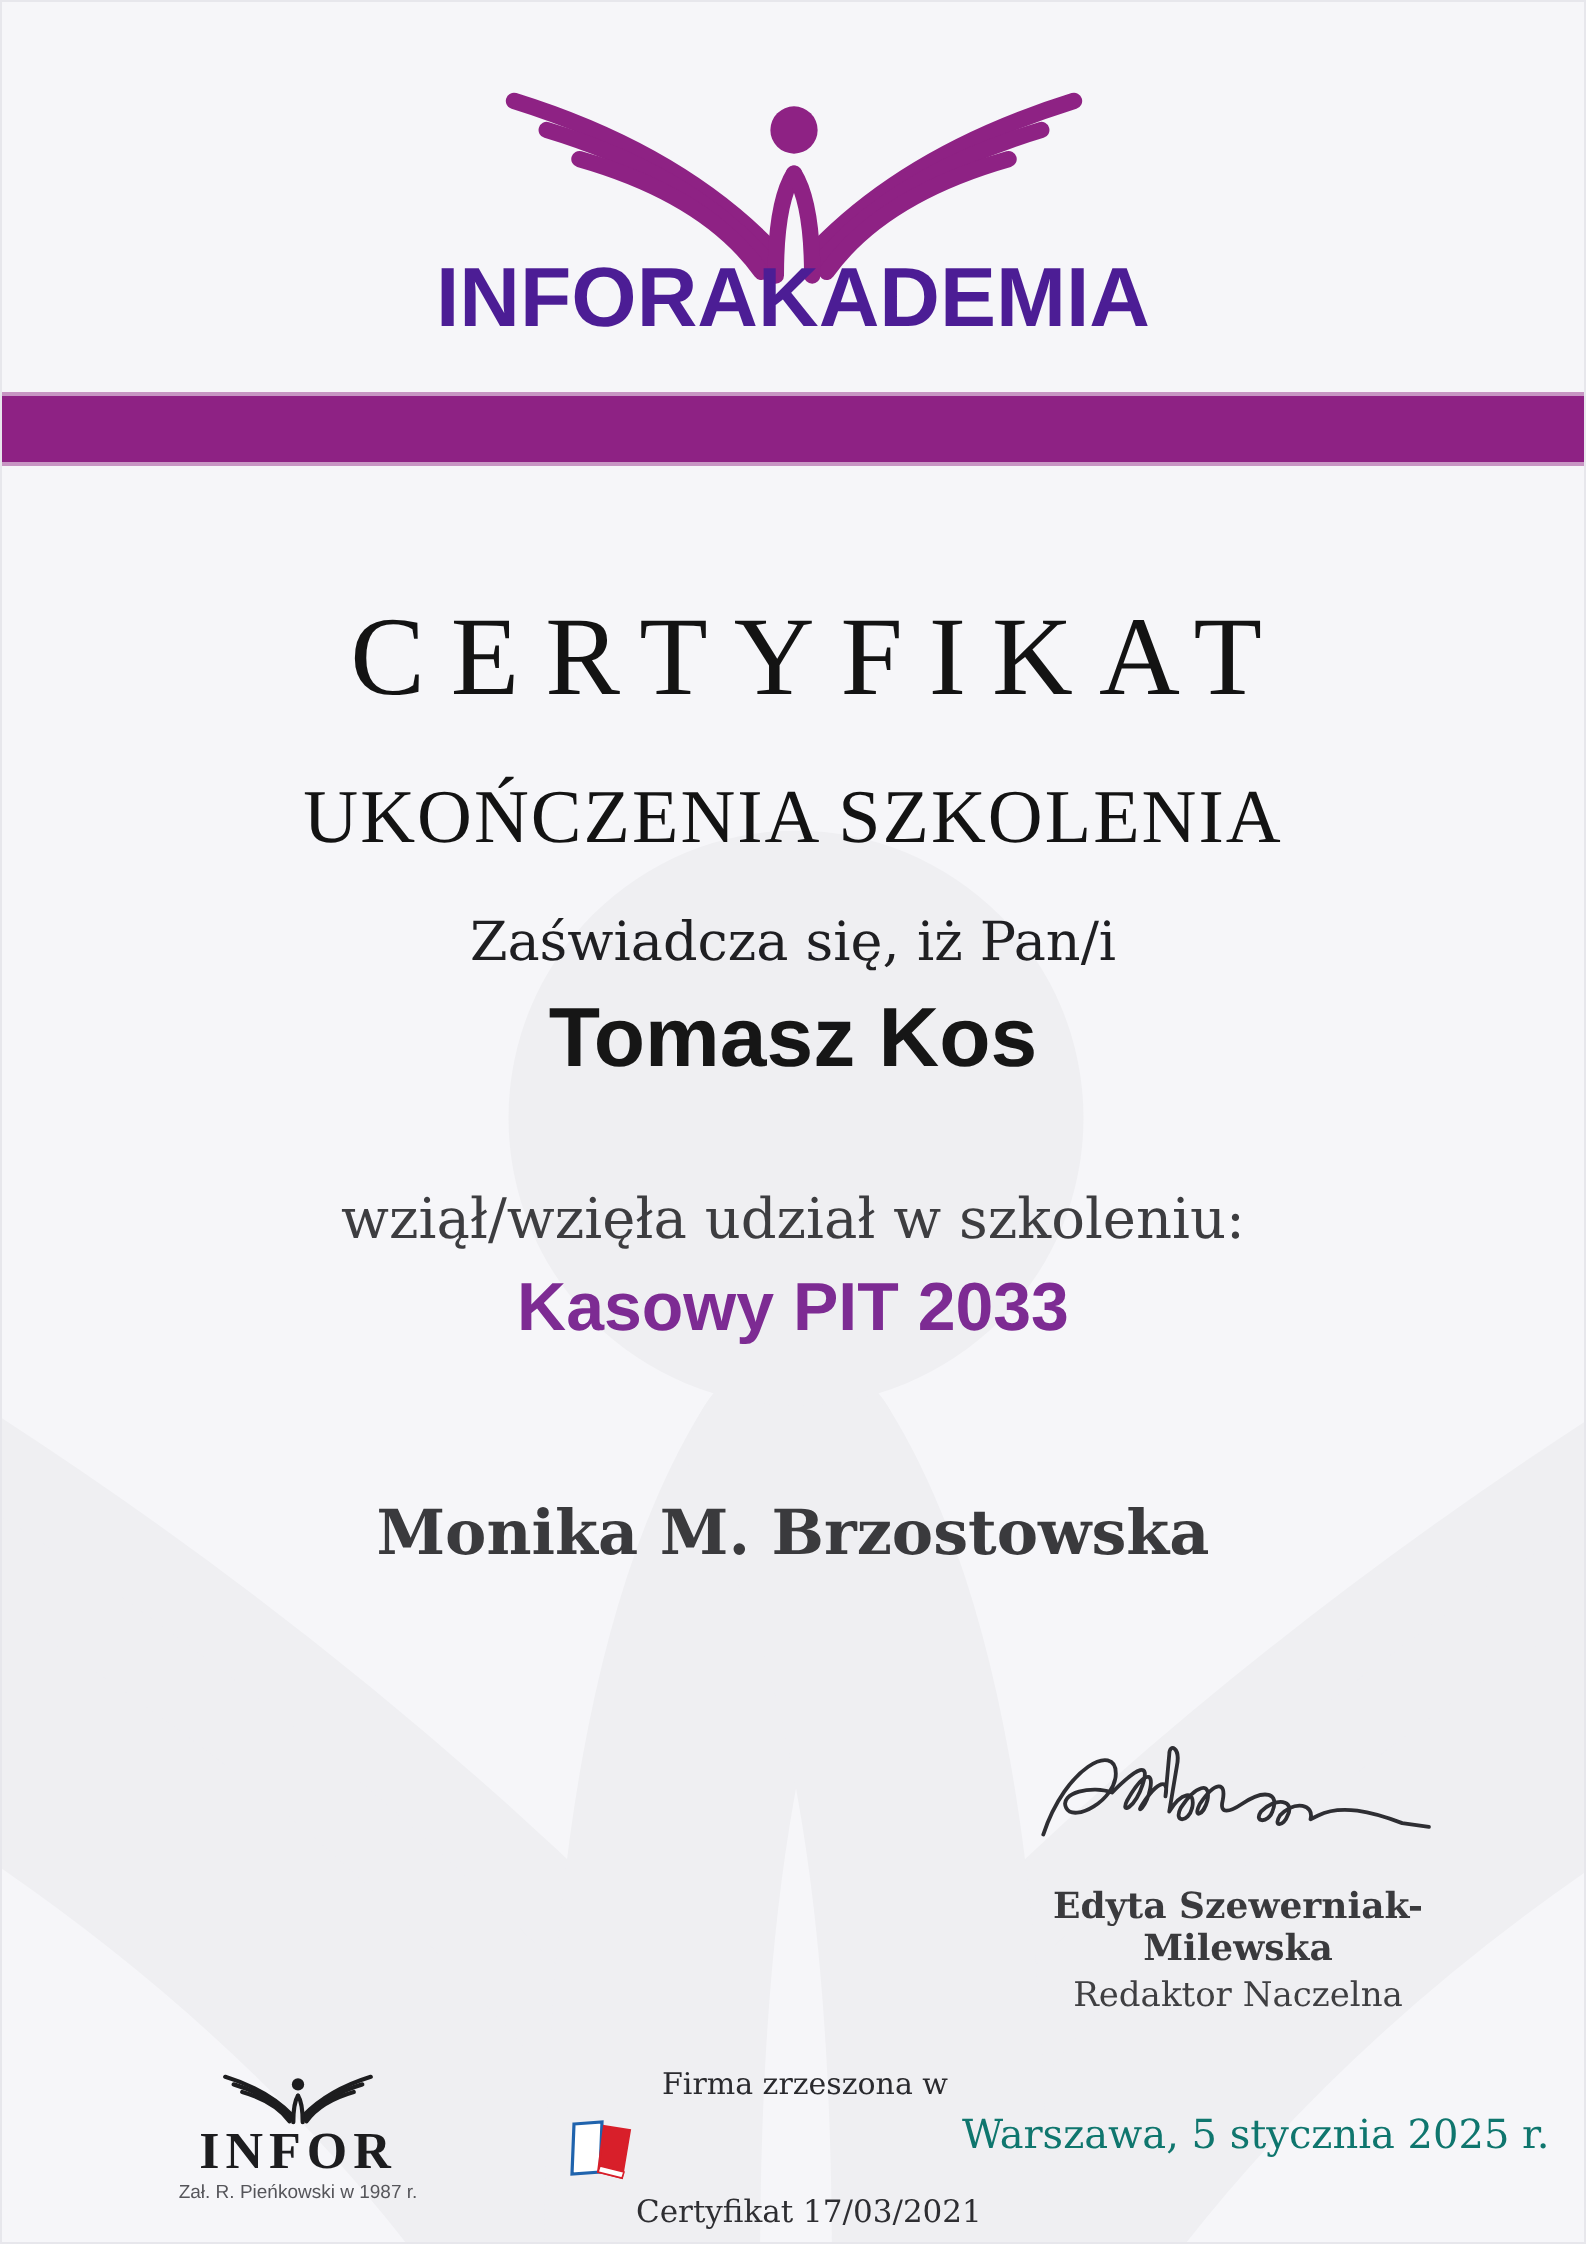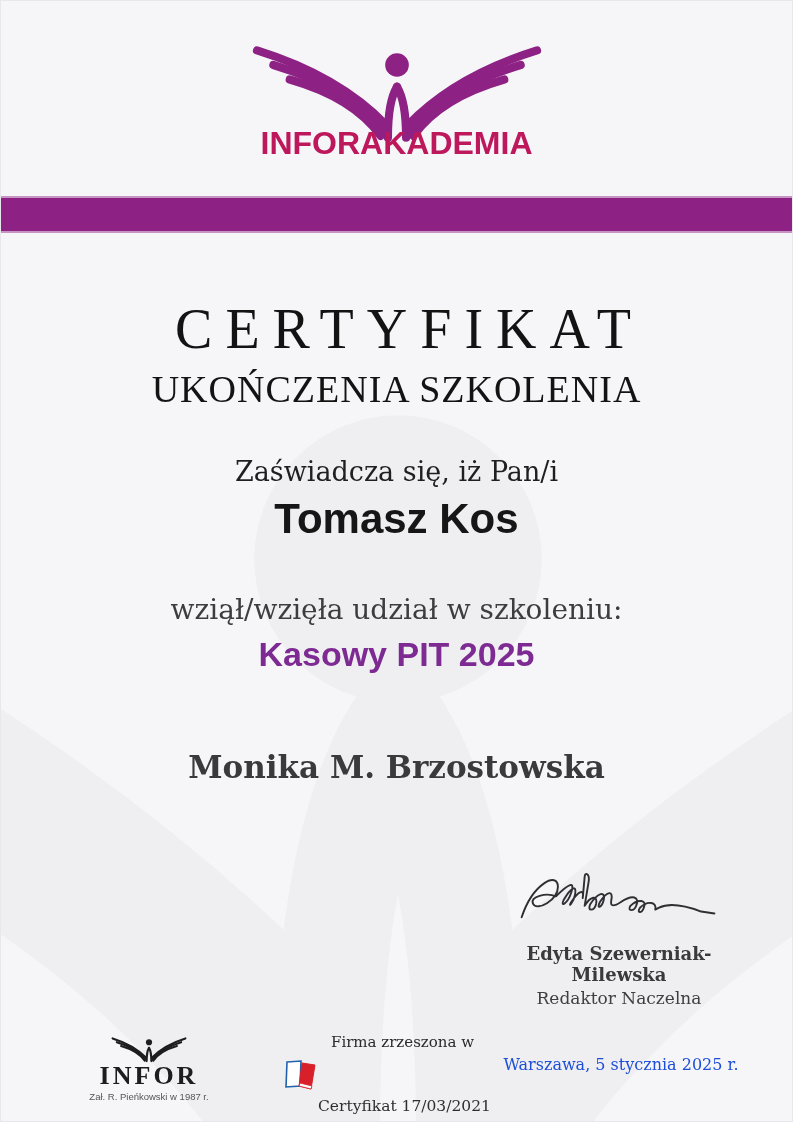--- a/index.html
+++ b/index.html
@@ -6,26 +6,26 @@
   .page{
     position:relative;width:793px;height:1122px;margin:0 auto;
     background:#f6f6f9;border:1px solid #e7e7ec;box-sizing:border-box;
     overflow:hidden;font-family:"DejaVu Serif","Liberation Serif",serif;color:#1c1c1e;
   }
   .wm{position:absolute;left:-753px;top:400px;width:2300px;height:790px;pointer-events:none;}
   .centered{position:absolute;left:0;width:100%;text-align:center;}
   
   .logo-glyph{position:absolute;top:44px;left:50%;transform:translateX(-50%);width:292px;height:100px;}
   .brand{top:124px;font-family:"Liberation Sans","DejaVu Sans",sans-serif;
-    font-weight:bold;font-size:32px;letter-spacing:0px;color:#be185d;}
+    font-weight:bold;font-size:42px;letter-spacing:0px;color:#4c1d95;}
   .bar{position:absolute;top:195px;left:0;width:100%;height:37px;background:#8e2284;
     border-top:2px solid #c795c3;border-bottom:2px solid #c795c3;box-sizing:border-box;}
   
   .title1{top:296px;font-size:56px;letter-spacing:13px;padding-left:13px;color:#131313;font-family:"Liberation Serif","DejaVu Serif",serif;}
-  .title2{top:366px;font-size:38px;letter-spacing:1px;color:#131313;font-family:"Liberation Serif","DejaVu Serif",serif;text-align:center;}
+  .title2{top:386px;font-size:38px;letter-spacing:1px;color:#131313;font-family:"Liberation Serif","DejaVu Serif",serif;text-align:center;}
   .intro{top:455px;font-size:27px;color:#1f1f22;}
   .recipient{top:494px;font-size:42px;font-weight:bold;font-family:"Liberation Sans","DejaVu Sans",sans-serif;color:#161616;}
   .course-intro{top:592px;font-size:28px;color:#3d3d40;}
   .course{top:634px;font-size:34px;font-weight:bold;font-family:"Liberation Sans","DejaVu Sans",sans-serif;color:#7d2b93;}
   .trainer-label{top:688px;font-size:28px;color:#3d3d40;}
   .trainer{top:720px;font-size:31px;font-weight:bold;color:#3a3a3d;margin-top:28px;}
   
   .sig-block{position:absolute;top:862px;left:498px;width:240px;text-align:center;}
   .sig-svg{width:210px;height:78px;display:block;margin:0 auto;}
   .sig-name{font-size:18px;font-weight:bold;color:#3a3a3d;margin:2px 0 0;}
@@ -38,21 +38,21 @@
     font-family:"Liberation Serif","DejaVu Serif",serif;line-height:1;margin-top:0px;}
   .infor-tagline{font-size:9.5px;color:#55555a;font-family:"Liberation Sans","DejaVu Sans",sans-serif;margin-top:2px;white-space:nowrap;text-align:center;}
   .f-member{position:absolute;left:283px;top:2px;width:190px;}
   .member-label{font-size:15px;color:#2a2a2e;text-align:right;}
   .member-row{display:flex;align-items:center;margin-top:8px;}
   .pifs-icon{width:34px;height:32px;flex:0 0 auto;margin-right:6px;}
   .pifs-text{font-family:"Liberation Sans","DejaVu Sans",sans-serif;font-style:italic;font-weight:bold;
     font-size:13px;line-height:1.15;color:#1f63ad;}
   .member-cert{font-size:15.5px;color:#2e2e32;margin-top:6px;margin-left:34px;white-space:nowrap;}
   .f-date{position:absolute;left:480px;top:24px;width:280px;text-align:center;
-    font-size:16px;color:#1d4ed8;white-space:nowrap;}
+    font-size:20px;color:#0f766e;white-space:nowrap;}
 </style>
 </head>
 <body>
 
 <div class="page">
 
   <svg class="wm" viewBox="0 0 320 110" preserveAspectRatio="none" aria-hidden="true">
     <g fill="none" stroke="#efeff2" stroke-width="15" stroke-linecap="round">
       <path d="M6 6 Q96 34 148 88"></path>
       <path d="M24 22 Q104 46 146 95"></path>
@@ -83,21 +83,21 @@
 
   <div class="bar"></div>
 
   <div class="centered title1">CERTYFIKAT</div>
   <div class="centered title2">UKOŃCZENIA SZKOLENIA</div>
 
   <div class="centered recipient">Tomasz Kos</div>
   <div class="centered intro">Zaświadcza się, iż Pan/i</div>
 
   <div class="centered course-intro">wziął/wzięła udział w szkoleniu:</div>
-  <div class="centered course">Kasowy PIT 2025</div>
+  <div class="centered course">Kasowy PIT 2033</div>
 
   <div class="centered trainer">Monika M. Brzostowska</div>
 
   <div class="sig-block">
     <svg class="sig-svg" viewBox="0 0 220 80">
       <path fill="none" stroke="#2e2e33" stroke-width="2" stroke-linecap="round" stroke-linejoin="round" d="M8 56 C20 20 46 8 46 24 C46 38 24 50 20 42 C16 34 34 30 44 34
            C58 20 64 18 60 30 C56 42 48 46 52 38
            C60 24 66 22 64 32 C62 42 56 46 60 40
            C68 28 74 26 72 36 L74 14 C74 8 80 10 78 20 L74 44
            C80 34 88 32 86 42 C84 50 76 50 80 42

